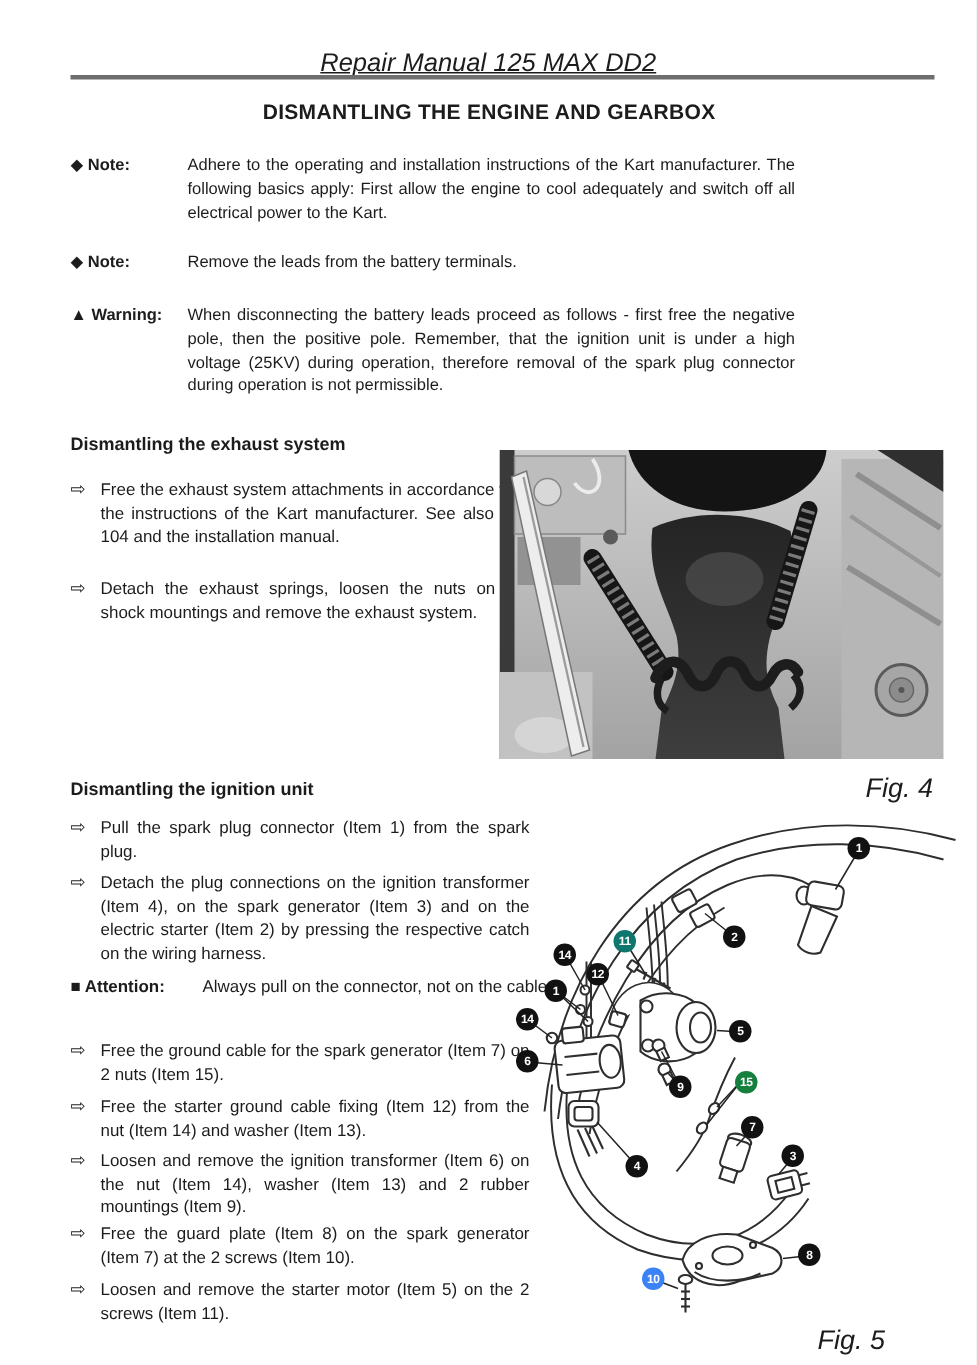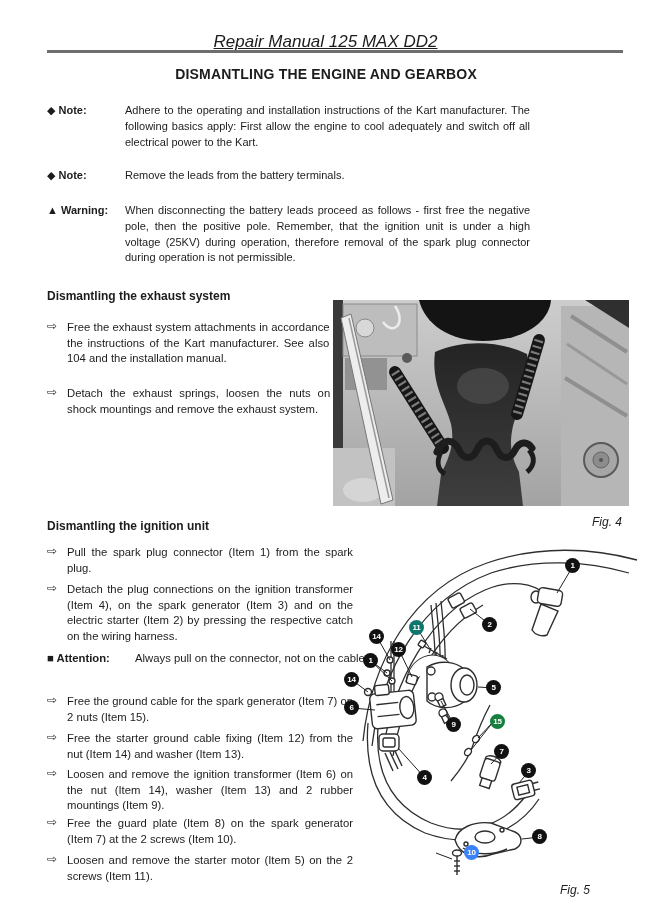--- a/index.html
+++ b/index.html
@@ -16,21 +16,21 @@
   .notice .nlabel{position:absolute;left:0;top:0;font-weight:bold;white-space:nowrap;}
   .notice .ntext{margin-left:78px;width:405px;text-align:justify;}
   .sec-h{position:absolute;left:47px;font-weight:bold;font-size:12px;}
   .bullet{position:absolute;left:47px;width:306px;font-size:11.3px;line-height:15.5px;}
   .bullet .bm{position:absolute;left:0;top:-1px;font-size:12px;
     font-family:"DejaVu Sans",sans-serif;}
   .bullet .bt{margin-left:20px;text-align:justify;}
   .attention{position:absolute;left:47px;width:306px;font-size:11.3px;line-height:15.5px;}
   .attention .alabel{position:absolute;left:0;top:0;font-weight:bold;white-space:nowrap;}
   .attention .atext{margin-left:88px;width:220px;padding-left:26px;text-indent:-26px;}
-  .figlabel{position:absolute;font-style:italic;font-size:12px;color:#1c1c1c;}
+  .figlabel{position:absolute;font-style:italic;font-size:18px;color:#1c1c1c;}
   .fig4{position:absolute;left:333px;top:300px;width:296px;height:206px;}
   .fig5{position:absolute;left:335px;top:545px;width:316px;height:335px;}
   .fig5 svg,.fig4 svg{position:absolute;left:0;top:0;}
   .callout{position:absolute;width:15px;height:15px;border-radius:50%;
     display:flex;align-items:center;justify-content:center;
     font-size:8px;font-weight:bold;letter-spacing:-.3px;z-index:3;}
 </style>
 </head>
 <body>
 
@@ -285,17 +285,17 @@
     <div class="callout" style="left: 28px; top: 108px; background: rgb(17, 17, 17); color: rgb(255, 255, 255);">1</div>
     <div class="callout" style="left: 9px; top: 127px; background: rgb(17, 17, 17); color: rgb(255, 255, 255);">14</div>
     <div class="callout" style="left: 9px; top: 155px; background: rgb(17, 17, 17); color: rgb(255, 255, 255);">6</div>
     <div class="callout" style="left: 151px; top: 135px; background: rgb(17, 17, 17); color: rgb(255, 255, 255);">5</div>
     <div class="callout" style="left: 111px; top: 172px; background: rgb(17, 17, 17); color: rgb(255, 255, 255);">9</div>
     <div class="callout" style="left: 155px; top: 169px; background: #15803d; color: rgb(255, 255, 255);">15</div>
     <div class="callout" style="left: 159px; top: 199px; background: rgb(17, 17, 17); color: rgb(255, 255, 255);">7</div>
     <div class="callout" style="left: 186px; top: 218px; background: rgb(17, 17, 17); color: rgb(255, 255, 255);">3</div>
     <div class="callout" style="left: 82px; top: 225px; background: rgb(17, 17, 17); color: rgb(255, 255, 255);">4</div>
     <div class="callout" style="left: 197px; top: 284px; background: rgb(17, 17, 17); color: rgb(255, 255, 255);">8</div>
-    <div class="callout" style="left: 93px; top: 300px; background: #3b82f6; color: rgb(255, 255, 255); margin-left: 36px;">10</div>
+    <div class="callout" style="left: 93px; top: 300px; background: #3b82f6; color: rgb(255, 255, 255);">10</div>
   </div>
   <div class="figlabel" style="left:528px;top:883px;width:62px;text-align:right">Fig. 5</div>
 
 </div>
 
 </body></html>

